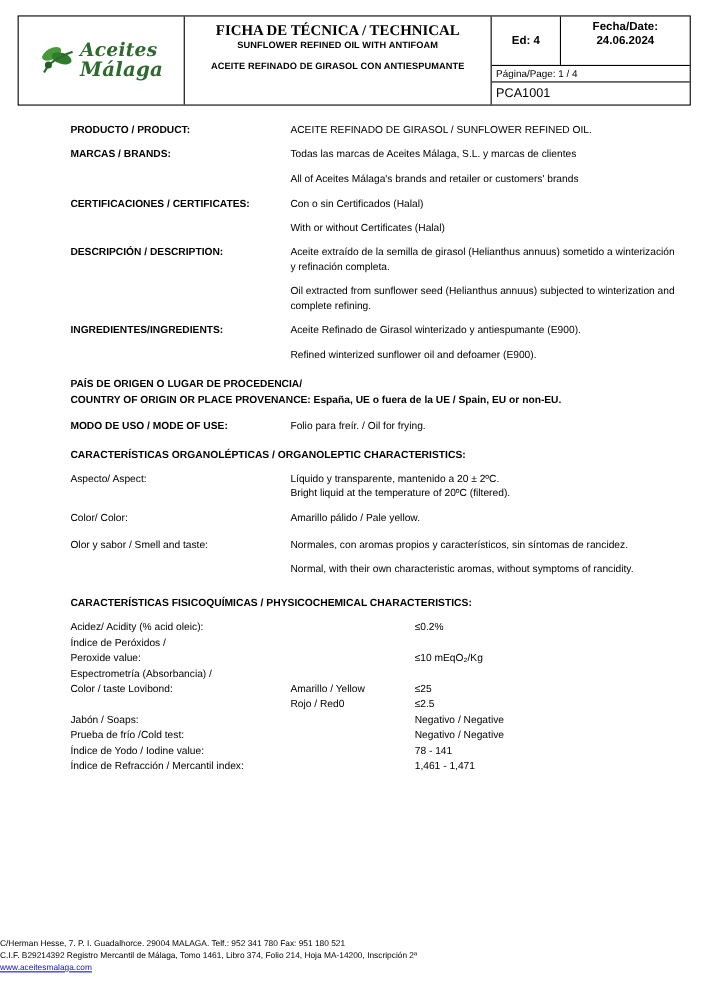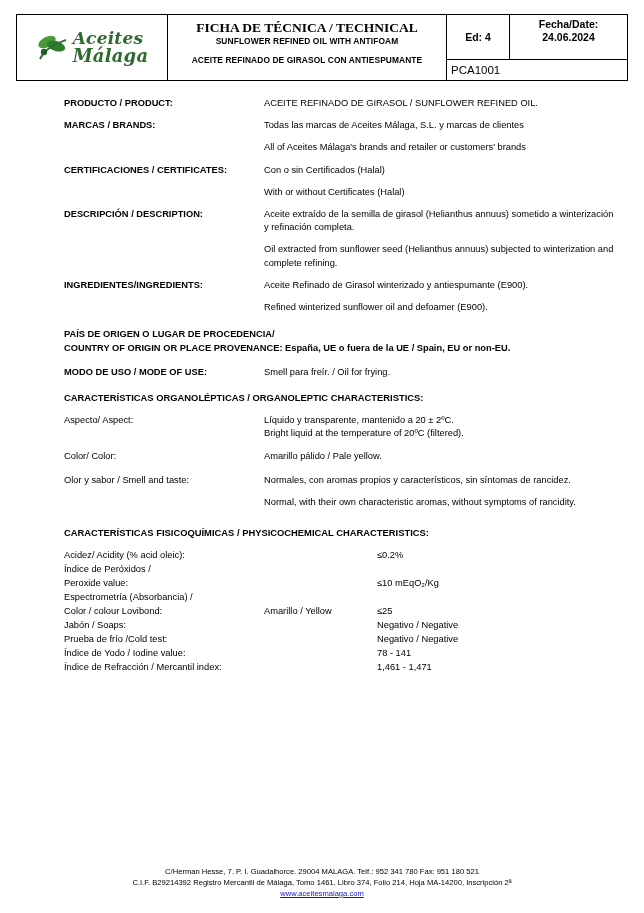--- a/index.html
+++ b/index.html
@@ -177,22 +177,21 @@
   }
   .pc-val {
     flex: 1;
   }
 
   
   .footer {
     position: absolute;
     left: 0;
     right: 0;
-    bottom: 14px;
-    text-align: center;
+    bottom: 28px;
     font-size: 7.6px;
     line-height: 1.45;
   }
   .footer a, .footer .link {
     color: #1414c8;
     text-decoration: underline;
   }
 </style>
 </head>
 <body>
@@ -225,20 +224,23 @@
 
     <div class="hdr-right">
       <div class="hr-row" style="height:44px;">
         <div class="hr-ed">Ed: 4</div>
         <div class="hr-date">
           <div>Fecha/Date:</div>
           <div>24.06.2024</div>
         </div>
       </div>
       <div class="hr-row">
+        <div class="hr-page">Página/Page: 1 / 4</div>
+      </div>
+      <div class="hr-row">
         <div class="hr-code">PCA1001</div>
       </div>
     </div>
   </div>
 
   <div class="content">
 
     <div class="row">
       <div class="label">PRODUCTO / PRODUCT:</div>
       <div class="value">
@@ -278,21 +280,21 @@
       </div>
     </div>
 
     <div class="fullrow" style="margin-top:14px;">
       <div>PAÍS DE ORIGEN O LUGAR DE PROCEDENCIA/</div>
       <div>COUNTRY OF ORIGIN OR PLACE PROVENANCE: España, UE o fuera de la UE / Spain, EU or non-EU.</div>
     </div>
 
     <div class="row" style="margin-top:11px;">
       <div class="label">MODO DE USO / MODE OF USE:</div>
-      <div class="value">Smell para freír. / Oil for frying.</div>
+      <div class="value">Folio para freír. / Oil for frying.</div>
     </div>
 
     <div class="section-title">CARACTERÍSTICAS ORGANOLÉPTICAS / ORGANOLEPTIC CHARACTERISTICS:</div>
 
     <div class="row">
       <div class="label" style="font-weight:normal;">Aspecto/ Aspect:</div>
       <div class="value">
         <div class="p" style="white-space:pre-line;">Líquido y transparente, mantenido a 20 ± 2ºC.
 Bright liquid at the temperature of 20ºC (filtered).</div>
       </div>
@@ -328,23 +330,28 @@
         <div class="pc-name">Peroxide value:</div>
         <div class="pc-mid"></div>
         <div class="pc-val">≤10 mEqO₂/Kg</div>
       </div>
       <div class="pc-row">
         <div class="pc-name">Espectrometría (Absorbancia) /</div>
         <div class="pc-mid"></div>
         <div class="pc-val"></div>
       </div>
       <div class="pc-row">
-        <div class="pc-name">Color / colour Lovibond:</div>
+        <div class="pc-name">Color / taste Lovibond:</div>
         <div class="pc-mid">Amarillo / Yellow</div>
         <div class="pc-val">≤25</div>
+      </div>
+      <div class="pc-row">
+        <div class="pc-name"></div>
+        <div class="pc-mid">Rojo / Red0</div>
+        <div class="pc-val">≤2.5</div>
       </div>
       <div class="pc-row">
         <div class="pc-name">Jabón / Soaps:</div>
         <div class="pc-mid"></div>
         <div class="pc-val">Negativo / Negative</div>
       </div>
       <div class="pc-row">
         <div class="pc-name">Prueba de frío /Cold test:</div>
         <div class="pc-mid"></div>
         <div class="pc-val">Negativo / Negative</div>

